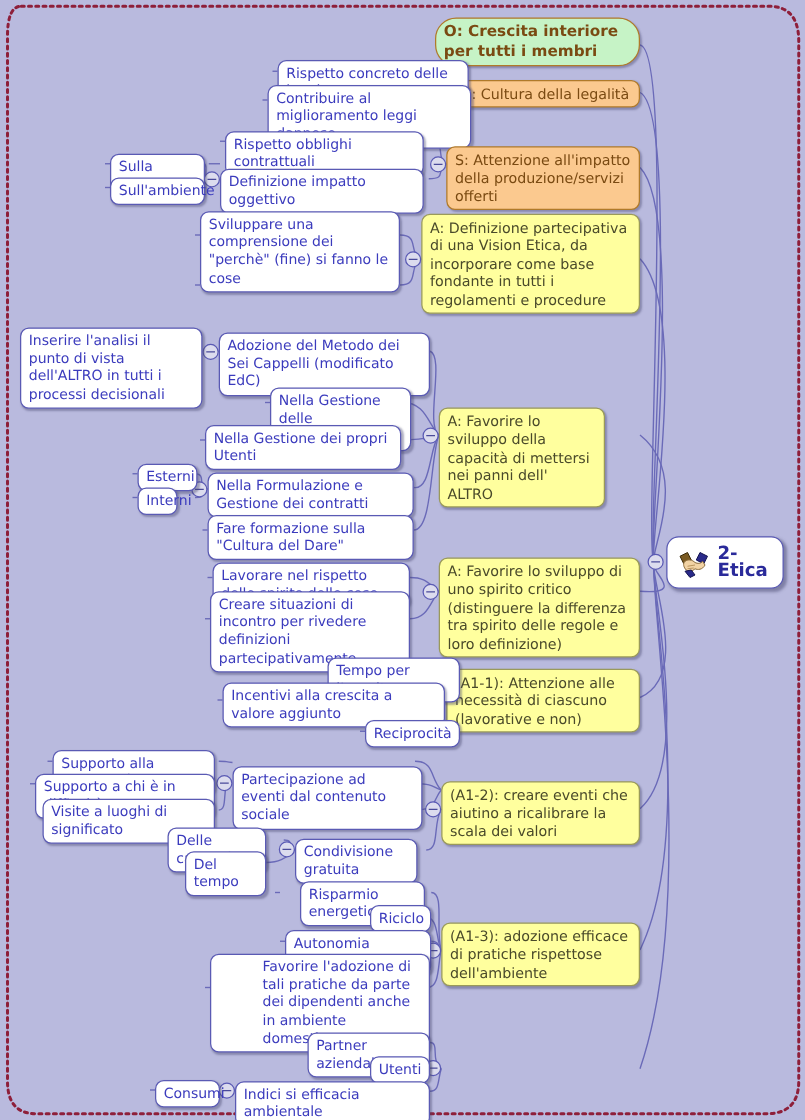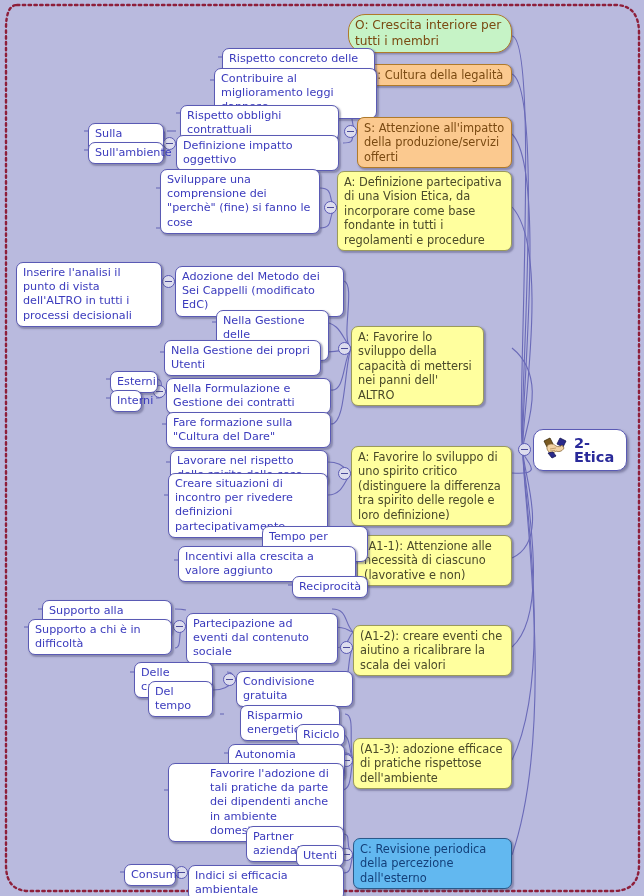--- a/index.html
+++ b/index.html
@@ -18,28 +18,28 @@
     border:1px solid #5a5ab4;
     border-radius:7px;
     background:#ffffff;
     color:#3b3bbd;
     font-size:11.2px;
     line-height:14.2px;
     padding:3px 6px 3px 6px;
     white-space:pre-line;
     box-shadow:1.5px 1.5px 1.6px rgba(70,70,110,.42);
   }
-  .node.green{background:#c6f3c6;border-color:#b07a2a;color:#7a4a12;font-weight:normal;font-size:12.2px;line-height:15.5px;border-radius:17px;}
+  .node.green{background:#c6f3c6;border-color:#b07a2a;color:#7a4a12;font-weight:bold;font-size:12.2px;line-height:15.5px;border-radius:17px;}
   .node.orange{background:#fbc98f;border-color:#b07a2a;color:#7a4a12;font-size:11.4px;line-height:14.4px;}
   .node.yellow{background:#ffff9e;border-color:#9a9a5a;color:#4a4a2a;font-size:11.4px;line-height:14.4px;}
   .node.blue{background:#62b8f0;border-color:#2a5a8a;color:#14407a;font-size:11.4px;line-height:14.4px;}
   .node.center{
     background:#ffffff;border:1.6px solid #5a5ab4;border-radius:10px;
     color:#2a2a9a;font-weight:bold;font-size:14.5px;
-    padding:6px 12px 6px 8px;display:flex;align-items:flex-start;gap:6px;
+    padding:6px 12px 6px 8px;display:flex;align-items:flex-end;gap:6px;
     box-shadow:2px 2px 2.4px rgba(70,70,110,.5);
   }
   .toggle{
     position:absolute;width:13px;height:13px;border-radius:50%;
     background:#dcdcee;border:1px solid #5a5ab4;
     box-sizing:border-box;
   }
   .toggle::after{
     content:"";position:absolute;left:2px;top:5px;width:7px;height:1.4px;background:#4a4a9a;
   }
@@ -211,33 +211,33 @@
   <div class="node" style="left:262px;top:526px;width:106px;">Tempo per l'ascolto</div>
   <div class="node" style="left:178px;top:546px;width:178px;">Incentivi alla crescita a valore aggiunto</div>
   <div class="node" style="left:292px;top:576px;width:76px;">Reciprocità</div>
 
   <div class="node yellow" style="left:353px;top:625px;width:159px;">(A1-2): creare eventi che aiutino a ricalibrare la scala dei valori</div>
   <div class="toggle" style="left:340px;top:641px;"></div>
   <div class="node" style="left:186px;top:613px;width:152px;">Partecipazione ad eventi dal contenuto sociale</div>
   <div class="toggle" style="left:173px;top:620px;"></div>
   <div class="node" style="left:42px;top:600px;width:130px;">Supporto alla collettività</div>
   <div class="node" style="left:28px;top:619px;width:144px;">Supporto a chi è in difficoltà</div>
-  <div class="node" style="left:236px;top:671px;width:117px;">Condivisione gratuita</div>
+  <div class="node" style="left:34px;top:639px;width:138px;">Visite a luoghi di significato</div>
+  <div class="node" style="left:236px;top:671px;width:98px;">Condivisione gratuita</div>
   <div class="toggle" style="left:223px;top:673px;"></div>
   <div class="node" style="left:134px;top:662px;width:79px;">Delle capacità</div>
   <div class="node" style="left:148px;top:681px;width:65px;">Del tempo</div>
 
   <div class="node yellow" style="left:353px;top:738px;width:159px;">(A1-3): adozione efficace di pratiche rispettose dell'ambiente</div>
   <div class="toggle" style="left:340px;top:754px;"></div>
   <div class="node" style="left:240px;top:705px;width:100px;">Risparmio energetico</div>
   <div class="node" style="left:296px;top:724px;width:49px;">Riciclo</div>
   <div class="node" style="left:228px;top:744px;width:117px;">Autonomia energetica</div>
   <div class="node" style="left:168px;top:763px;width:176px;padding-left:41px;">Favorire l'adozione di tali pratiche da parte dei dipendenti anche in ambiente domestico</div>
 
-  <div class="node blue" style="left:353px;top:838px;width:159px;">C: Revisione periodica della percezione dall'esterno</div>
   <div class="toggle" style="left:340px;top:848px;"></div>
   <div class="node" style="left:246px;top:826px;width:98px;">Partner aziendali</div>
   <div class="node" style="left:296px;top:845px;width:48px;">Utenti</div>
   <div class="node" style="left:188px;top:865px;width:156px;">Indici si efficacia ambientale</div>
   <div class="toggle" style="left:175px;top:866px;"></div>
   <div class="node" style="left:124px;top:864px;width:52px;">Consumi</div>
 
 </div>
 
 </body></html>

